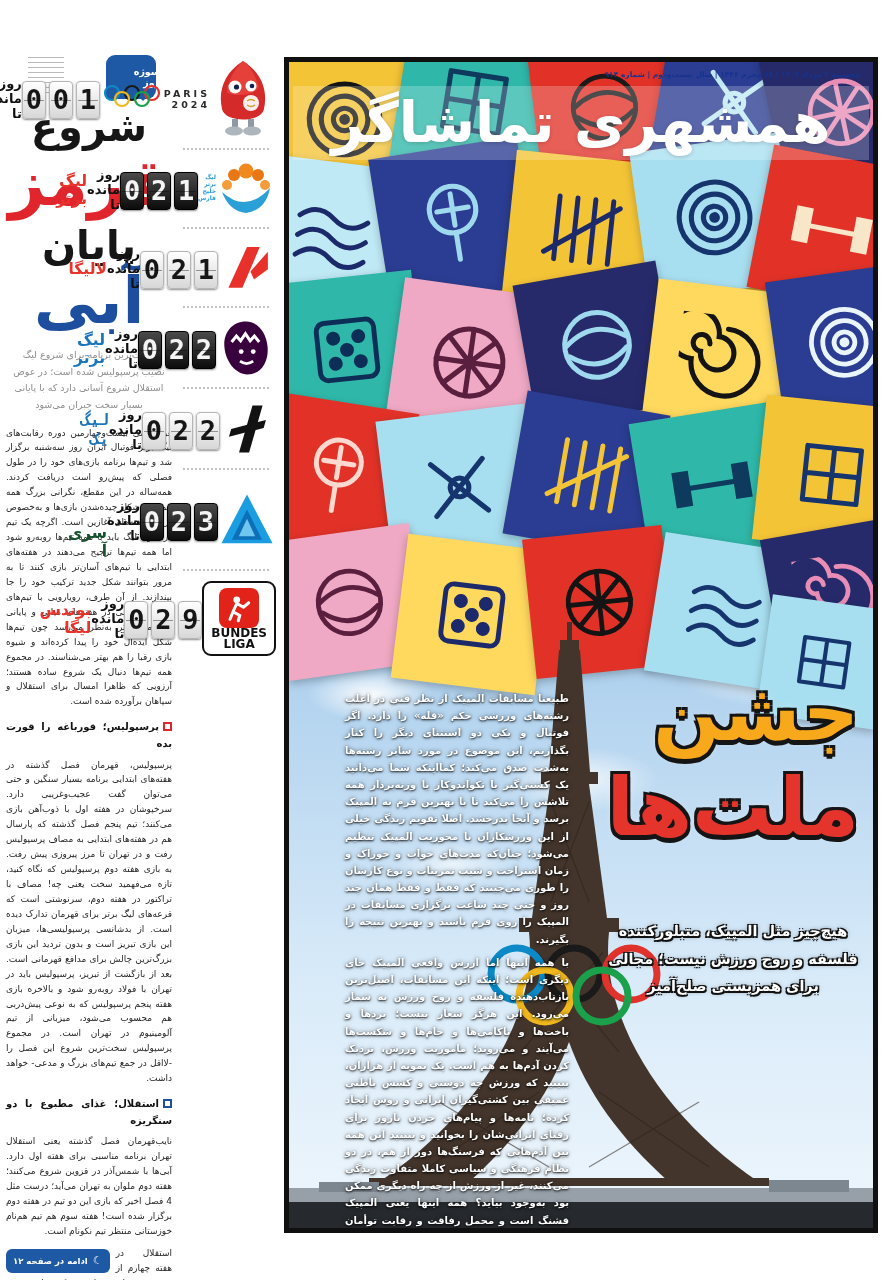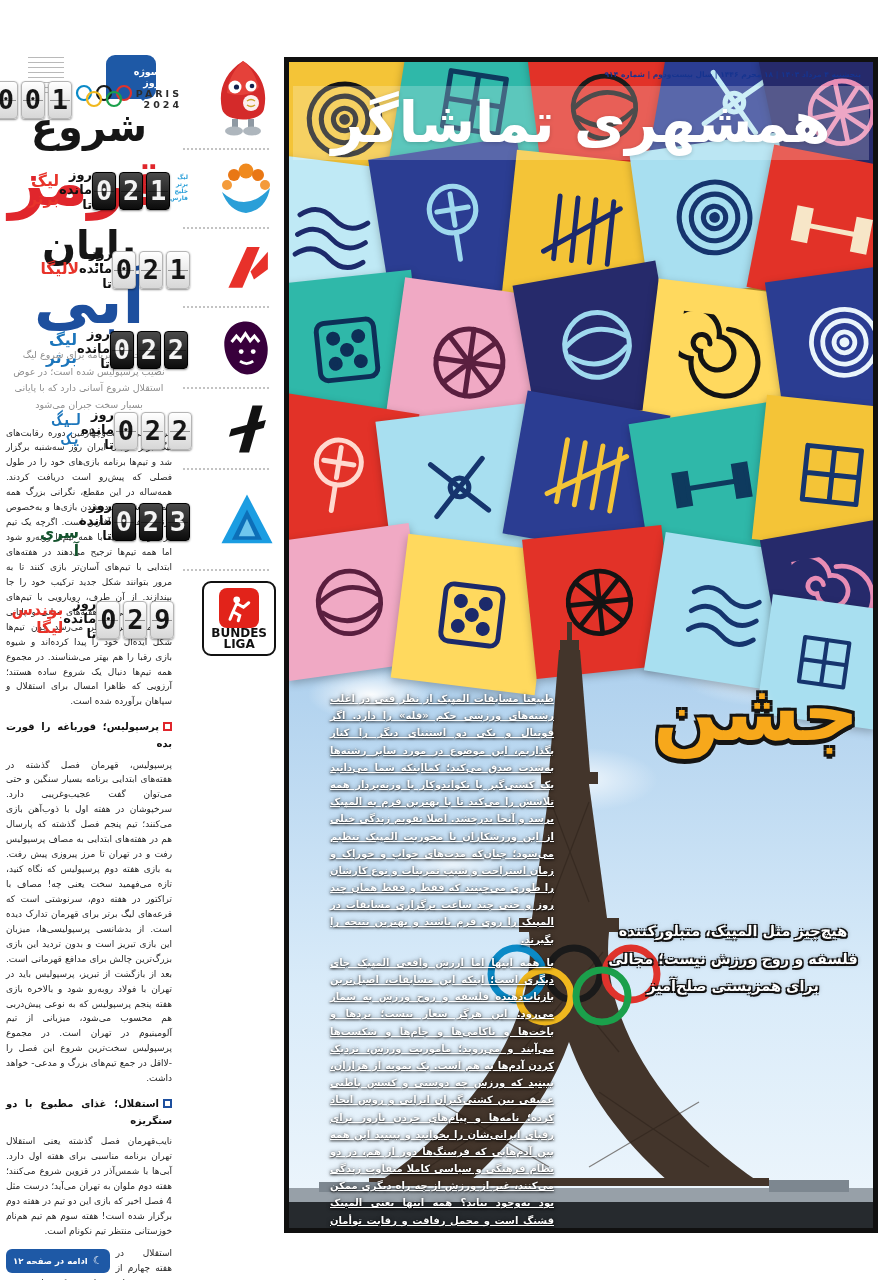--- a/index.html
+++ b/index.html
@@ -33,21 +33,21 @@
   .continue-box { float:left; background:#1e59a6; color:#fff; font-size:8.5px; font-weight:bold;
                border-radius:6px; padding:5px 7px; margin:3px 6px 2px 0;
                display:flex; align-items:center; gap:5px; }
   .continue-box .moon { font-size:11px; line-height:1; }
 
   
   .rail { position:absolute; left:176px; top:55px; width:100px; direction:rtl;
           display:flex; flex-direction:column; align-items:center; }
   .rail-item { width:100%; display:flex; flex-direction:row; align-items:center; padding:2px 0 0; }
   .rail-sep { width:86%; border-top:2px dotted #c3c3c3; margin:9px auto 8px; }
-  .logo-wrap { display:flex; flex-direction:column; align-items:flex-end;margin-left:28px; }
+  .logo-wrap { display:flex; flex-direction:column; align-items:flex-end; }
   .paris-caption { font-size:9.5px; font-weight:bold; letter-spacing:3px; color:#2b2b2b; margin-top:2px;}
   .flip-counter { display:flex; flex-direction:row; gap:3px; margin:9px 0 6px; direction:ltr; }
   .digit { width:24px; height:38px; border-radius:4px; position:relative;
            display:flex; align-items:center; justify-content:center;
            font-family:"DejaVu Sans Mono", monospace; font-weight:bold; font-size:27px;
            box-shadow:0 1px 2px rgba(0,0,0,.45); }
   .digit::after { content:""; position:absolute; left:1px; right:1px; top:50%; height:1px;
            background:rgba(0,0,0,.38); }
   .digit.light { background:linear-gradient(#ffffff,#d7d7d7); color:#161616; border:1px solid #b5b5b5; }
   .digit.dark  { background:linear-gradient(#4a4a4a,#0c0c0c); color:#f4f4f4; border:1px solid #000; }
@@ -90,23 +90,23 @@
           line-height:1; }
   .p-headline.h1 { top:612px; font-size:78px; color:#f7a81b;
           text-shadow:-3px -3px 0 #151515,3px -3px 0 #151515,-3px 3px 0 #151515,3px 3px 0 #151515,
                       0 5px 0 #151515,0 0 9px rgba(255,255,255,.55); }
   .p-headline.h2 { top:706px; font-size:80px; color:#e5342b;
           text-shadow:-3px -3px 0 #151515,3px -3px 0 #151515,-3px 3px 0 #151515,3px 3px 0 #151515,
                       0 5px 0 #151515,0 0 9px rgba(255,255,255,.55); }
   .p-deck { position:absolute; top:856px; right:8px; width:264px; z-index:20; direction:rtl;
           font-size:14.5px; font-weight:bold; color:#ffffff; line-height:1.9; text-align:center;
           text-shadow:-1.5px -1.5px 0 #111,1.5px -1.5px 0 #111,-1.5px 1.5px 0 #111,1.5px 1.5px 0 #111,0 0 5px rgba(0,0,0,.6); }
-  .p-body { position:absolute; top:628px; left:41px; width:224px; z-index:20; direction:rtl;
+  .p-body { position:absolute; top:628px; left:56px; width:224px; z-index:20; direction:rtl;
           font-size:10px; font-weight:bold; color:#ffffff; line-height:1.72; text-align:justify;
-          text-shadow:0 1px 2px rgba(0,0,0,.85), 0 0 4px rgba(0,0,0,.55);text-decoration:underline; }
+          text-shadow:0 1px 2px rgba(0,0,0,.85), 0 0 4px rgba(0,0,0,.55); }
   .p-body p { margin-bottom:6px; }
   .rings-photo { position:absolute; z-index:15; left:190px; top:880px; }
   .tower-svg { position:absolute; left:0; bottom:0; z-index:5; }
 </style>
 </head>
 <body>
 
 <div class="lead-col">
   <div class="barcode"></div>
   <div class="kicker-tab">
@@ -480,20 +480,21 @@
           </svg>
         </div>
       </div>
 
     <div class="masthead-band"></div>
     <div class="masthead-title">همشهری تماشاگر</div>
     <div class="dateline">پنجشنبه ۴ مرداد ۱۴۰۳ | ۱۸ محرم ۱۴۴۶ | سال بیست‌ودوم | شماره ۹۱۴</div>
     <div class="poster-credit">عکس: گتی ایمیجز</div>
 
     <div class="p-headline h1">جشن</div>
+    <div class="p-headline h2">ملت‌ها</div>
     <div class="p-deck">هیچ‌چیز مثل المپیک، متبلورکننده فلسفه و روح ورزش نیست؛ مجالی برای همزیستی صلح‌آمیز</div>
     <div class="p-body" id="poster-body">
         <p>طبیعتا مسابقات المپیک از نظر فنی در اغلب رشته‌های ورزشی حکم «قله» را دارد. اگر فوتبال و یکی دو استثنای دیگر را کنار بگذاریم، این موضوع در مورد سایر رشته‌ها به‌شدت صدق می‌کند؛ کمااینکه شما می‌دانید یک کشتی‌گیر یا تکواندوکار یا وزنه‌بردار همه تلاشش را می‌کند تا با بهترین فرم به المپیک برسد و آنجا بدرخشد. اصلا تقویم زندگی خیلی از این ورزشکاران با محوریت المپیک تنظیم می‌شود؛ چنان‌که مدت‌های خواب و خوراک و زمان استراحت و شیب تمرینات و نوع کارشان را طوری می‌چینند که فقط و فقط همان چند روز و حتی چند ساعت برگزاری مسابقات در المپیک را روی فرم باشند و بهترین نتیجه را بگیرند.</p>
         <p>با همه اینها اما ارزش واقعی المپیک جای دیگری است؛ اینکه این مسابقات، اصیل‌ترین بازتاب‌دهنده فلسفه و روح ورزش به شمار می‌رود. این هرگز شعار نیست؛ بردها و باخت‌ها و ناکامی‌ها و جام‌ها و شکست‌ها می‌آیند و می‌روند؛ ماموریت ورزش، نزدیک کردن آدم‌ها به هم است. یک نمونه از هزاران، ببینید که ورزش چه دوستی و کشش باطنی عمیقی بین کشتی‌گیران ایرانی و روس ایجاد کرده؛ نامه‌ها و پیام‌های جردن باروز برای رقبای ایرانی‌شان را بخوانید و ببینید این همه بین آدم‌هایی که فرسنگ‌ها دور از هم، در دو نظام فرهنگی و سیاسی کاملا متفاوت زندگی می‌کنند، غیر از ورزش از چه راه دیگری ممکن بود به‌وجود بیاید؟ همه اینها یعنی المپیک قشنگ است و محمل رفاقت و رقابت توأمان به شمار می‌آید. به جشنواره بزرگ صلح ملت‌ها خوش آمدید!</p>
       </div>
 
     <svg class="rings-photo" width="190" height="88" viewBox="0 0 190 88">
       <g fill="none" stroke-width="7">
         <circle cx="38" cy="32" r="26" stroke="#0b8ac7"></circle>
         <circle cx="95" cy="32" r="26" stroke="#1a1a1a"></circle>

